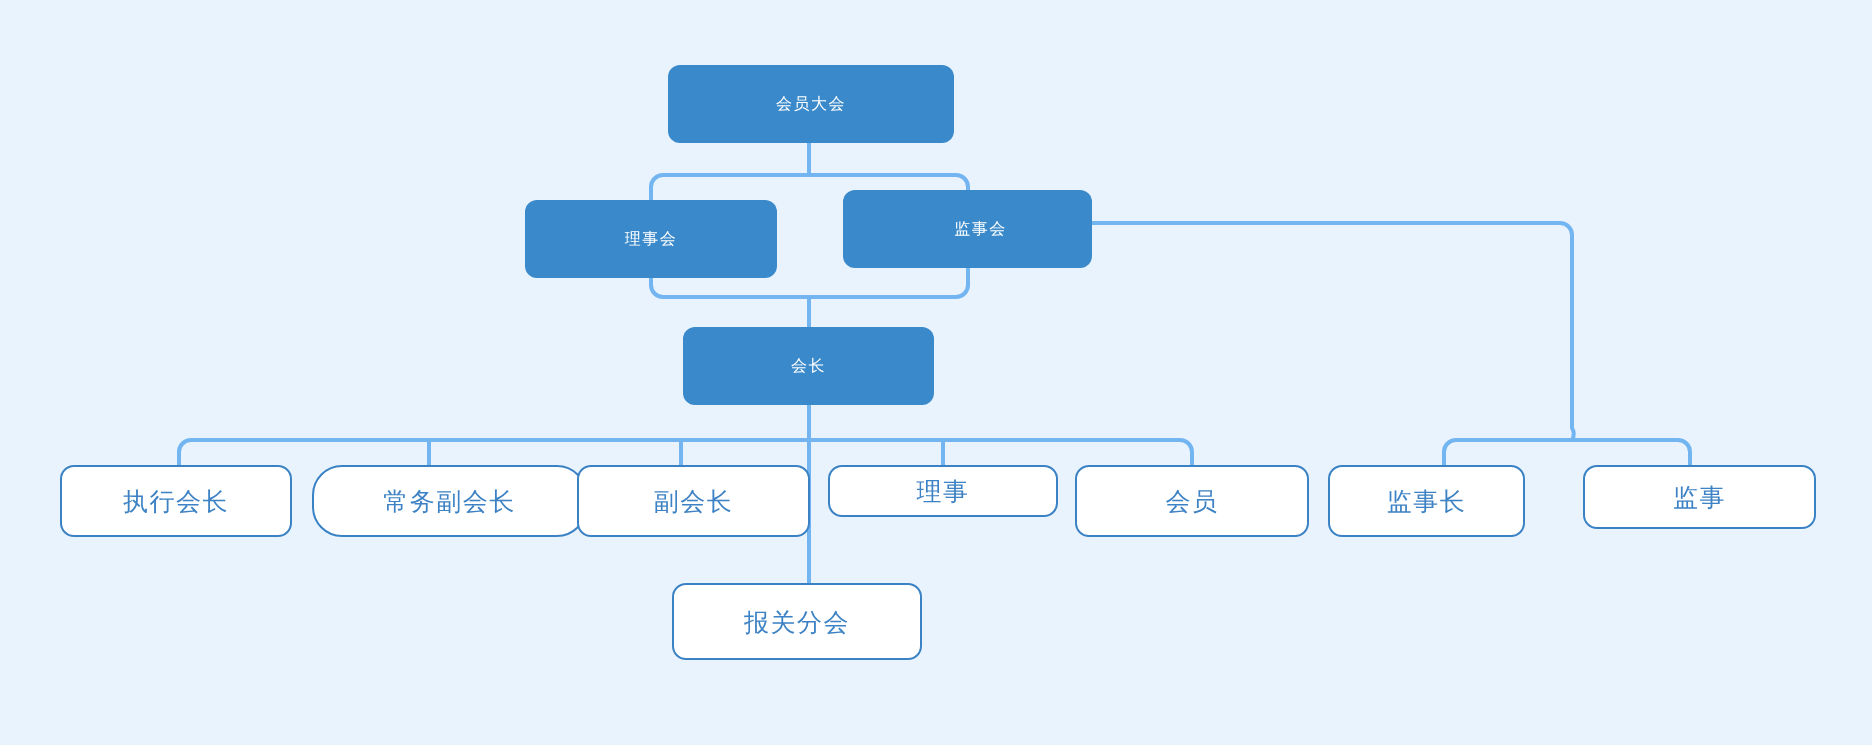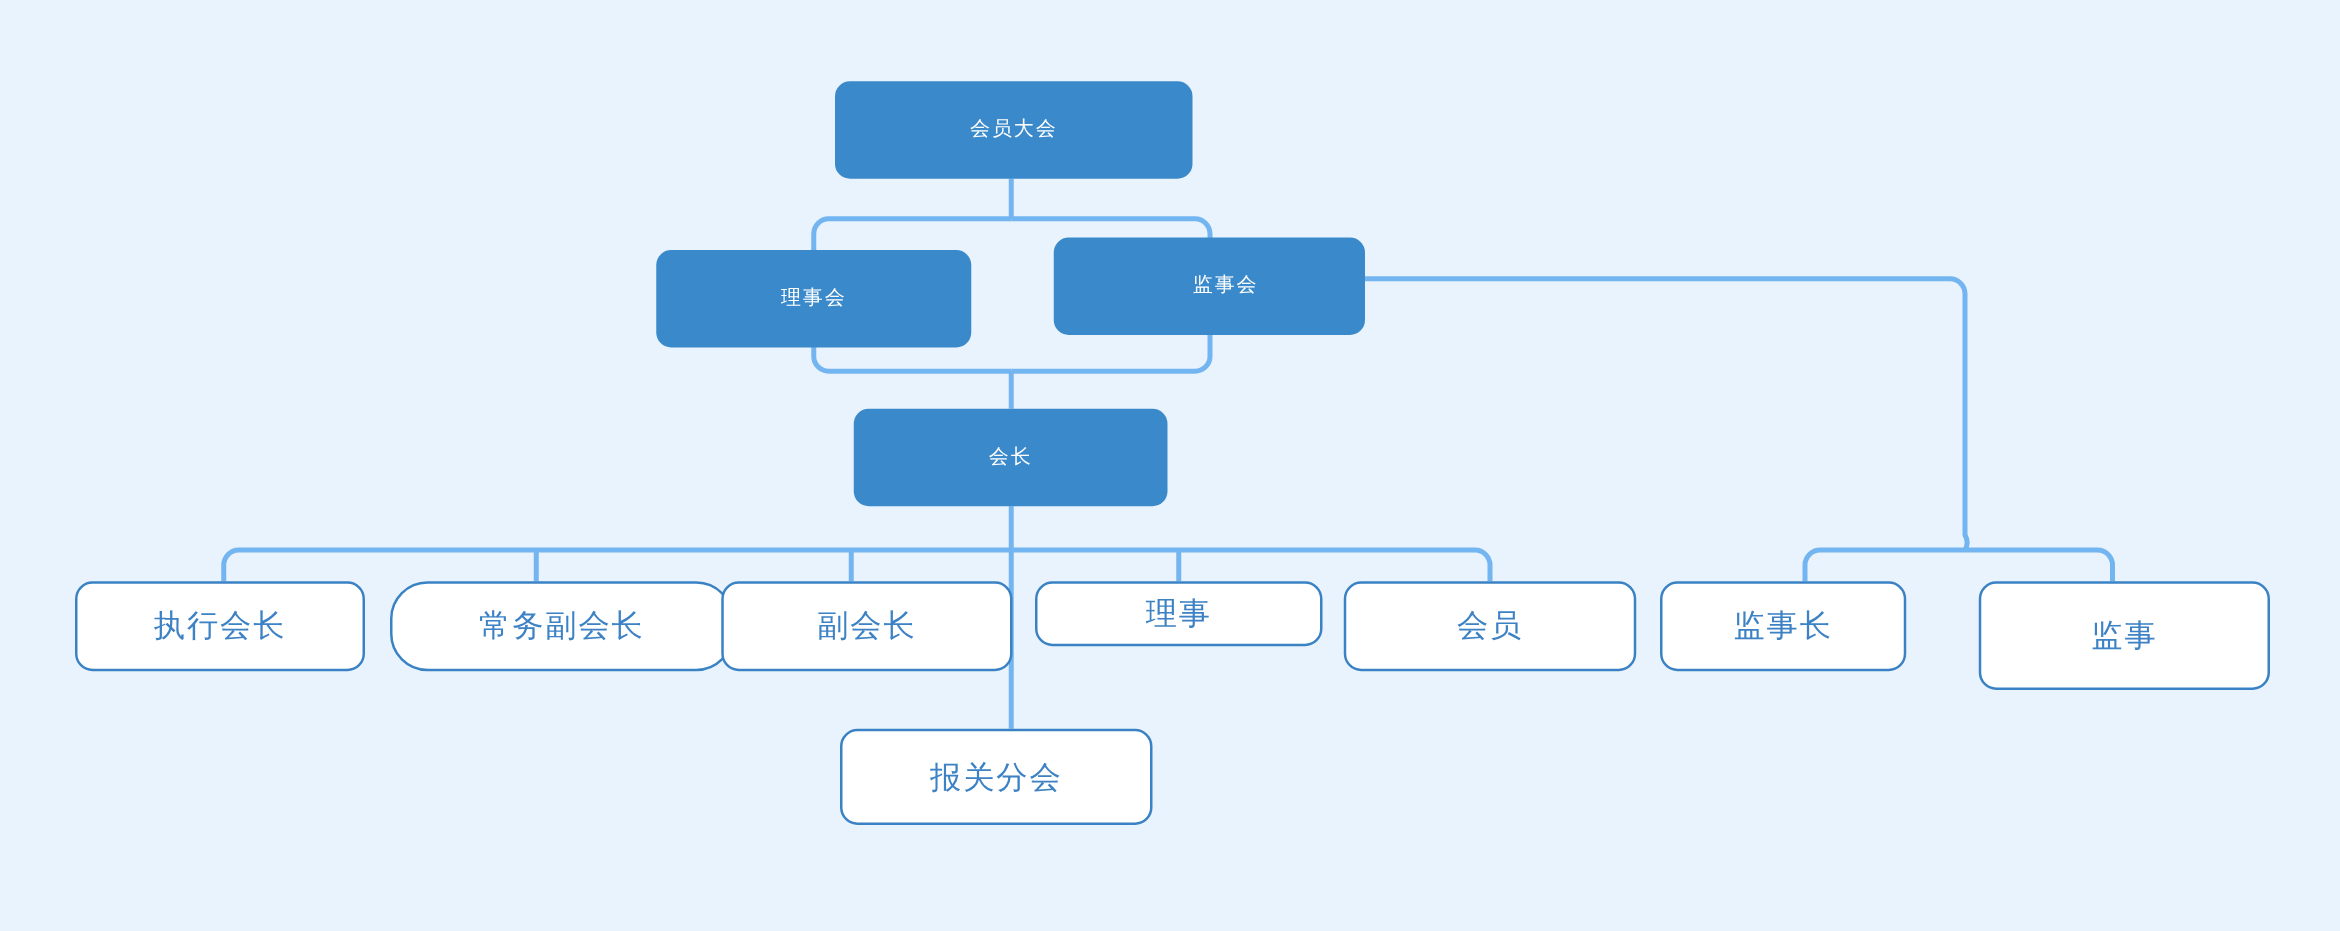--- a/index.html
+++ b/index.html
@@ -83,16 +83,16 @@
   <div class="node filled" style="left:525px;  top:200px; width:252px; height:78px;">理事会</div>
   <div class="node filled" style="left:843px;  top:190px; width:249px; height:78px;padding-left:26px;">监事会</div>
   <div class="node filled" style="left:683px;  top:327px; width:251px; height:78px;">会长</div>
 
   <div class="node outlined" style="left:60px;   top:465px; width:232px; height:72px;">执行会长</div>
   <div class="node outlined" style="left:312px;  top:465px; width:275px; height:72px;border-radius:30px;">常务副会长</div>
   <div class="node outlined" style="left:565px;  top:465px; width:233px; height:72px;margin-left:12px;">副会长</div>
   <div class="node outlined" style="left:828px;  top:465px; width:230px; height:52px;">理事</div>
   <div class="node outlined" style="left:1075px; top:465px; width:234px; height:72px;">会员</div>
   <div class="node outlined" style="left:1328px; top:465px; width:197px; height:72px;">监事长</div>
-  <div class="node outlined" style="left:1583px; top:465px; width:233px; height:87px;">监事</div>
+  <div class="node outlined" style="left:1583px; top:465px; width:233px; height:64px;">监事</div>
   <div class="node outlined" style="left:672px;  top:583px; width:250px; height:77px;">报关分会</div>
 
 </div>
 
 </body></html>

